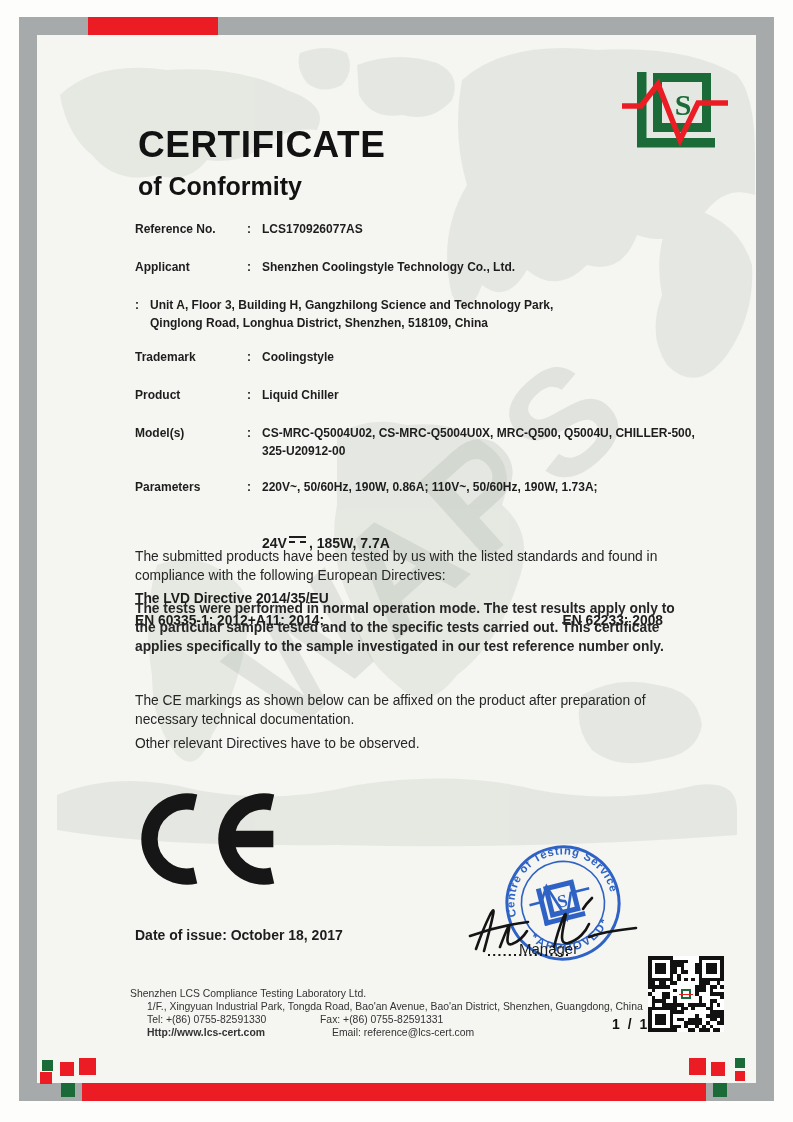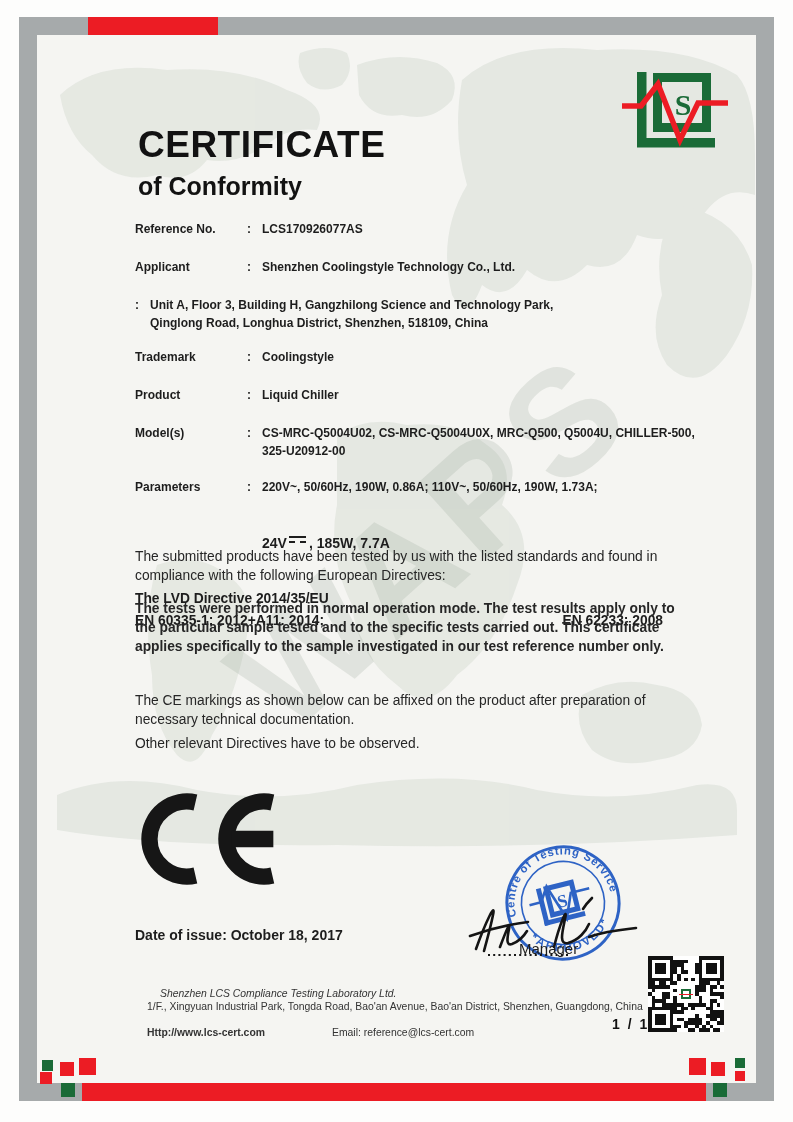--- a/index.html
+++ b/index.html
@@ -21,21 +21,21 @@
   .fvalue{width:448px;}
   .pline2{left:262px;top:535px;font-size:14px;font-weight:700;color:#1d1d1d;}
   .dc{display:inline-block;position:relative;width:17px;height:10px;margin:0 3px 0 2px;border-top:2.6px solid #1d1d1d;vertical-align:baseline;}
   .dc::after{content:"";position:absolute;left:0;top:3.2px;width:100%;border-top:2.6px dashed #1d1d1d;}
   .para{left:135px;width:542px;font-size:13.8px;line-height:19px;color:#262626;}
   .bold-line{left:135px;font-size:13.8px;font-weight:700;color:#1d1d1d;}
   .en-row{left:135px;top:613px;width:528px;display:flex;justify-content:space-between;font-size:13.8px;font-weight:700;color:#1d1d1d;}
   .date-line{left:135px;top:927px;font-size:14px;font-weight:700;color:#1d1d1d;}
   .manager{left:519px;top:940px;font-size:15px;color:#1b1b1b;}
   .footer{color:#333;font-size:10.4px;line-height:13px;}
-  .f1{left:160px;top:987px;font-style:italic;}
+  .f1{left:130px;top:987px;}
   .f2{left:147px;top:1000px;}
   .f3{left:147px;top:1013px;display:flex;}
   .f4{left:147px;top:1026px;display:flex;}
   .tel{display:inline-block;width:173px;}
   .web{display:inline-block;width:185px;font-weight:bold;}
   .pagenum{left:612px;top:1016px;font-size:14px;font-weight:700;letter-spacing:2px;color:#111;}
 </style>
 </head>
 <body>
 
@@ -172,20 +172,24 @@
       <path d="M 92 114 C 98 90 106 72 103 86 C 100 100 97 112 106 110 C 117 107 124 98 127 91"></path>
       <path d="M 121 76 C 124 71 127 68 130 65"></path>
       <path d="M 127 104 C 140 99 156 97 174 95"></path>
     </g>
     <line x1="26" y1="122" x2="106" y2="122" stroke="#161616" stroke-width="2" stroke-dasharray="2 3.2"></line>
   </svg>
   <div class="abs manager">Manager</div>
 
   <div class="abs footer f1">Shenzhen LCS Compliance Testing Laboratory Ltd.</div>
   <div class="abs footer f2">1/F., Xingyuan Industrial Park, Tongda Road, Bao'an Avenue, Bao'an District, Shenzhen, Guangdong, China</div>
+  <div class="abs footer f3">
+    <span class="tel">Tel: +(86) 0755-82591330</span>
+    <span>Fax: +(86) 0755-82591331</span>
+  </div>
   <div class="abs footer f4">
     <span class="web">Http://www.lcs-cert.com</span>
     <span>Email: reference@lcs-cert.com</span>
   </div>
   <div class="abs pagenum">1 / 1</div>
 
   <svg id="qr-svg" class="abs" style="left:648px;top:956px;" width="76" height="76" viewBox="0 0 21 21" shape-rendering="crispEdges">
       <rect x="0" y="0" width="21" height="21" fill="#fff"></rect>
       <rect x="7" y="1" width="1" height="1" fill="#111"></rect>
       <rect x="8" y="1" width="1" height="1" fill="#111"></rect>

